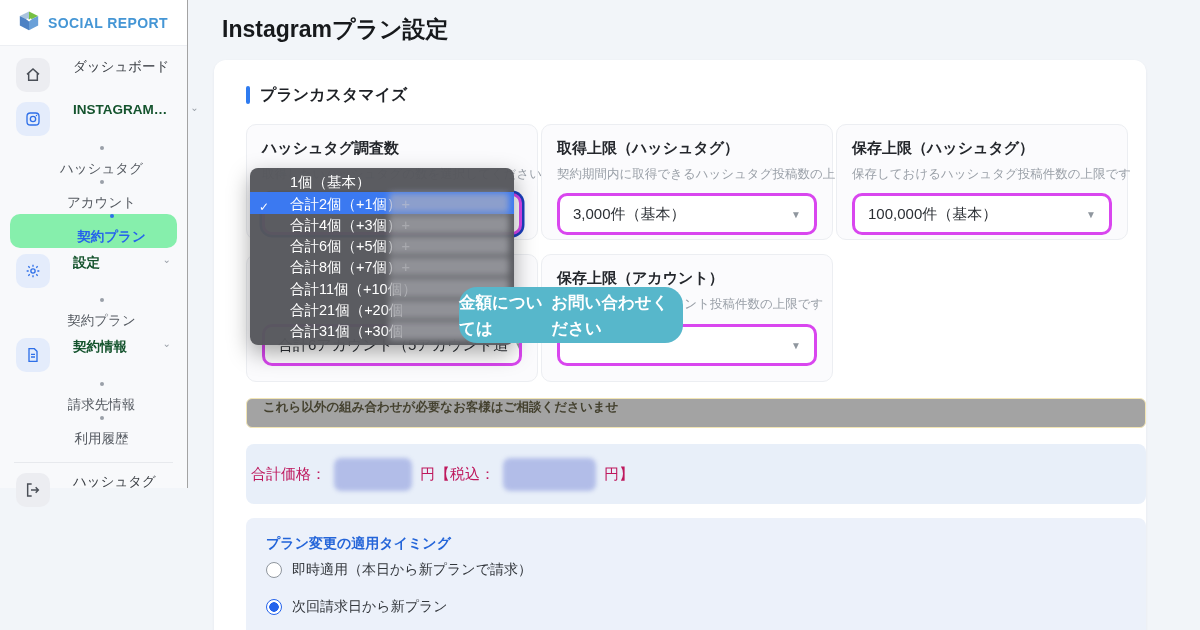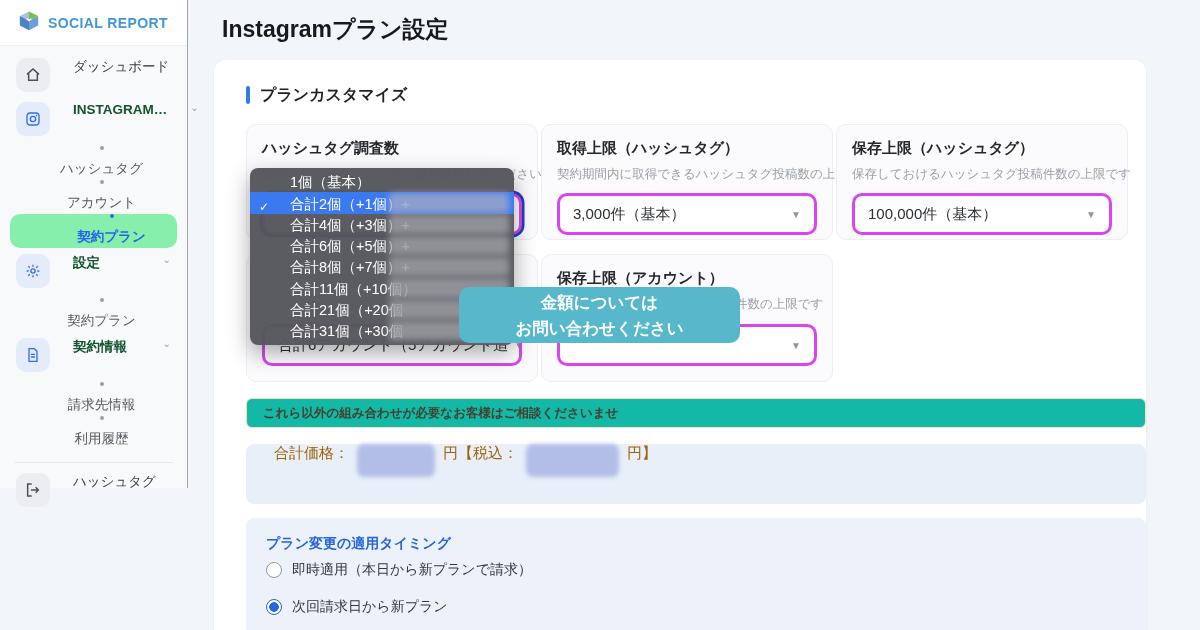--- a/index.html
+++ b/index.html
@@ -41,25 +41,25 @@
   .card { background:#fbfbfd; border:1px solid #eceef2; border-radius:10px; padding:14px 15px; }
   .card.r1 { height:116px; } .card.r2 { height:128px; }
   .card-title { font-size:15px; font-weight:bold; color:#24272c; margin-bottom:8px; }
   .card-desc { font-size:12.5px; color:#9aa0a8; margin-bottom:10px; white-space:nowrap; }
   .sel { background:#fff; border:3px solid #d946ef; border-radius:10px; height:42px;
     display:flex; align-items:center; justify-content:space-between; padding:0 13px;
     font-size:15px; color:#2b2f34; cursor:pointer; white-space:nowrap; overflow:hidden; }
   .sel .arrow { color:#8f969e; font-size:10px; margin-left:6px; flex:none; }
   .sel.focused { box-shadow:0 0 0 2.5px #1b40c0; }
   .card.bottom-sel { display:flex; flex-direction:column; justify-content:flex-end; padding-bottom:15px; }
-  .notice { width:900px; margin-top:16px; height:30px; background:#14b8a6; border:1px solid #f2e5b4;
-    border-radius:6px; display:flex; align-items:center; padding:0 16px;
+  .notice { width:900px; margin-top:16px; height:30px; background:#a3a3a3; border:1px solid #f2e5b4;
+    border-radius:6px; display:flex; padding:0 16px;
     font-size:12.5px; font-weight:bold; color:#44412f; }
   .price-row { width:900px; margin-top:16px; height:60px; background:#e8eff9; border-radius:8px;
-    display:flex; align-items:flex-start; padding:0 28px; font-size:15px; color:#a16207; }
+    display:flex; align-items:center; padding:0 5px; font-size:15px; color:#be185d; }
   .blur-pill { height:33px; border-radius:7px; background:#b2bde8; filter:blur(2px); margin:0 8px; }
   .pill1 { width:78px; } .pill2 { width:93px; }
   .timing { width:900px; margin-top:14px; height:140px; background:#ecf1fa; border-radius:8px;
     padding:17px 20px; }
   .timing-title { font-size:14px; font-weight:bold; color:#2465d9; margin-bottom:8px; }
   .radio-row { display:flex; align-items:center; gap:10px; margin-bottom:19px; cursor:pointer; }
   .radio { width:16px; height:16px; border-radius:50%; border:1.5px solid #8f969e; background:#fff; flex:none; }
   .radio.checked { border:1.5px solid #2563eb;
     background:radial-gradient(circle, #2563eb 0 4.5px, #fff 5px); }
   .radio-label { font-size:14px; color:#33373c; }
@@ -69,22 +69,22 @@
     padding:3px 0; }
   .dd-row { position:relative; height:21.3px; display:flex; align-items:flex-end;
     padding-left:40px; font-size:14.5px; color:#fff; white-space:nowrap; cursor:pointer; }
   .dd-row.selected { background:#3b79f1; }
   .dd-check { position:absolute; left:9px; font-size:12px; display:none; }
   .dd-row.selected .dd-check { display:block; }
   .dd-blur { position:absolute; right:5px; top:1px; bottom:1px; width:120px;
     background:#9a9ba1; opacity:.85; filter:blur(3px); border-radius:3px; }
   .dd-row.selected .dd-blur { background:#9ba6c6; }
   
-  .tooltip { position:absolute; left:459px; top:287px; width:281px; height:56px; z-index:60;
-    background:#57b7cb; border-radius:10px; display:flex; flex-direction:column;
+  .tooltip { position:absolute; left:459px; top:287px; width:224px; height:56px; z-index:60;
+    background:#57b7cb; border-radius:18px; display:flex; 
     align-items:center; justify-content:center; color:#fff; font-weight:bold;
     font-size:16.5px; line-height:26px; }
 </style>
 </head>
 <body>
 
 <div class="sidebar">
   <div class="logo-bar">
     <span>
       <svg width="22" height="22" viewBox="0 0 24 24">

